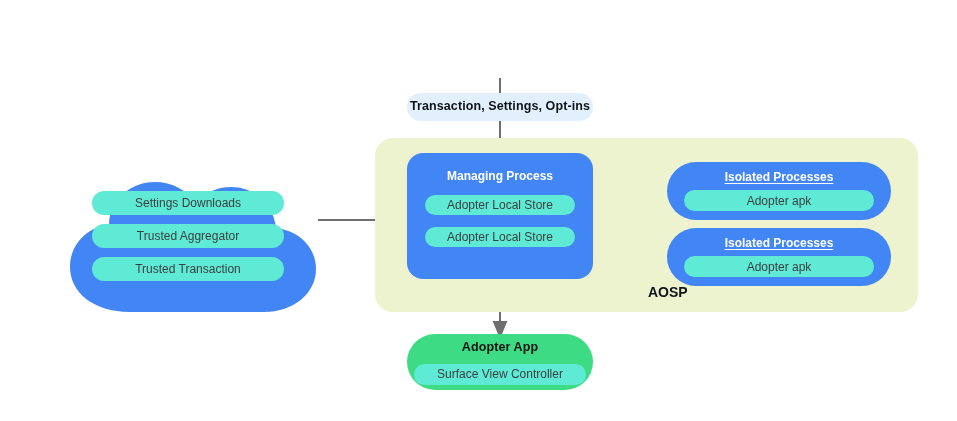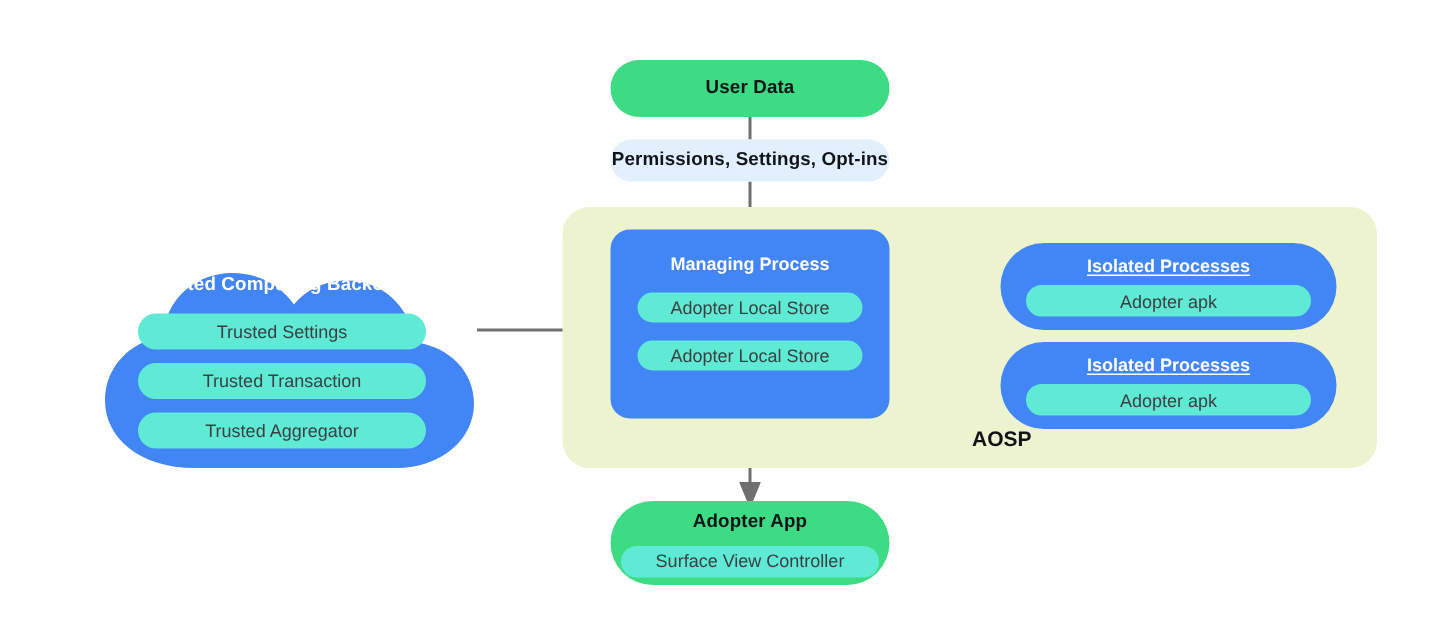--- a/index.html
+++ b/index.html
@@ -101,21 +101,20 @@
     position: absolute;
     left: 600px; top: 284px;
     color: #101418;
     font-weight: bold;
     font-size: 14px;
     margin-left: 48px;
   }
   #managing-process {
     left: 407px; top: 153px; width: 186px; height: 126px;
     padding-top: 16px;
-    border-radius: 13px;
   }
   #managing-process .chip-white {
     width: 150px; height: 20px;
     margin-top: 10px;
   }
   #managing-process .chip-white.second { margin-top: 12px; }
 
   .iso-proc {
     width: 224px; height: 58px;
     padding-top: 8px;
@@ -180,45 +179,41 @@
     <line x1="628" y1="186" x2="628" y2="254" stroke="#6F6F6F" stroke-width="2"></line>
     <line x1="628" y1="186" x2="667" y2="186" stroke="#6F6F6F" stroke-width="2"></line>
     <line x1="628" y1="254" x2="667" y2="254" stroke="#6F6F6F" stroke-width="2"></line>
 
     <line x1="500" y1="279" x2="500" y2="330" stroke="#6F6F6F" stroke-width="2" marker-end="url(#arrowhead)"></line>
   </svg>
 
   <div id="aosp-panel"></div>
   <div id="aosp-label">AOSP</div>
 
-  <div id="user-data" class="node pill-green">
-    <span class="title-dark">User Data</span>
-  </div>
 
   <div id="permissions-chip" class="node pill-lightblue">
-    <span class="title-dark">Permissions,  Settings, Opt-ins</span>
+    <span class="title-dark">Transaction,  Settings, Opt-ins</span>
   </div>
 
   <div id="cloud-wrap">
     <svg id="cloud-svg" width="300" height="160" viewBox="0 0 300 160">
       <path d="M92,152
                C55,152 32,132 32,107
                C32,85 48,68 71,64
                C72,40 92,22 117,22
                C134,22 149,30 158,43
                C166,33 179,27 193,27
                C217,27 236,45 238,68
                C262,71 278,88 278,109
                C278,133 256,152 226,152 Z" fill="#4285F4"></path>
     </svg>
     <div id="cloud-content">
-      <span id="cloud-title" class="title-dark">Trusted Computing Backends</span>
-      <div class="chip-white">Trusted Settings</div>
+      <div class="chip-white">Settings Downloads</div>
+      <div class="chip-white">Trusted Aggregator</div>
       <div class="chip-white">Trusted Transaction</div>
-      <div class="chip-white">Trusted Aggregator</div>
     </div>
   </div>
 
   <div id="managing-process" class="node box-blue">
     <span class="title-white">Managing Process</span>
     <div class="chip-white">Adopter Local Store</div>
     <div class="chip-white second">Adopter Local Store</div>
   </div>
 
   <div id="iso-proc-1" class="node pill-blue iso-proc">

